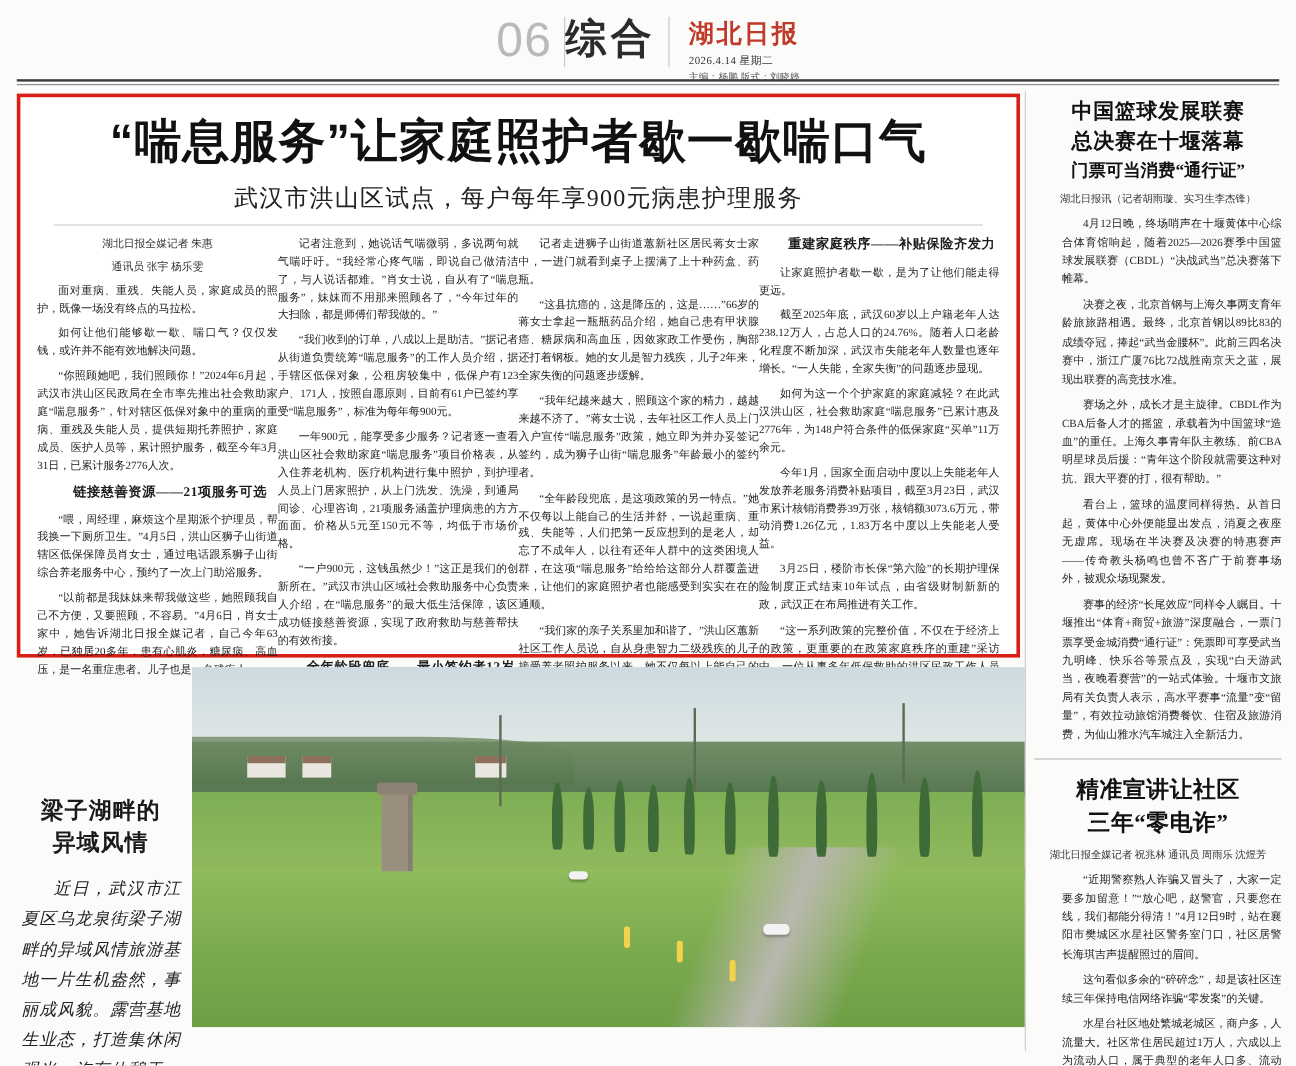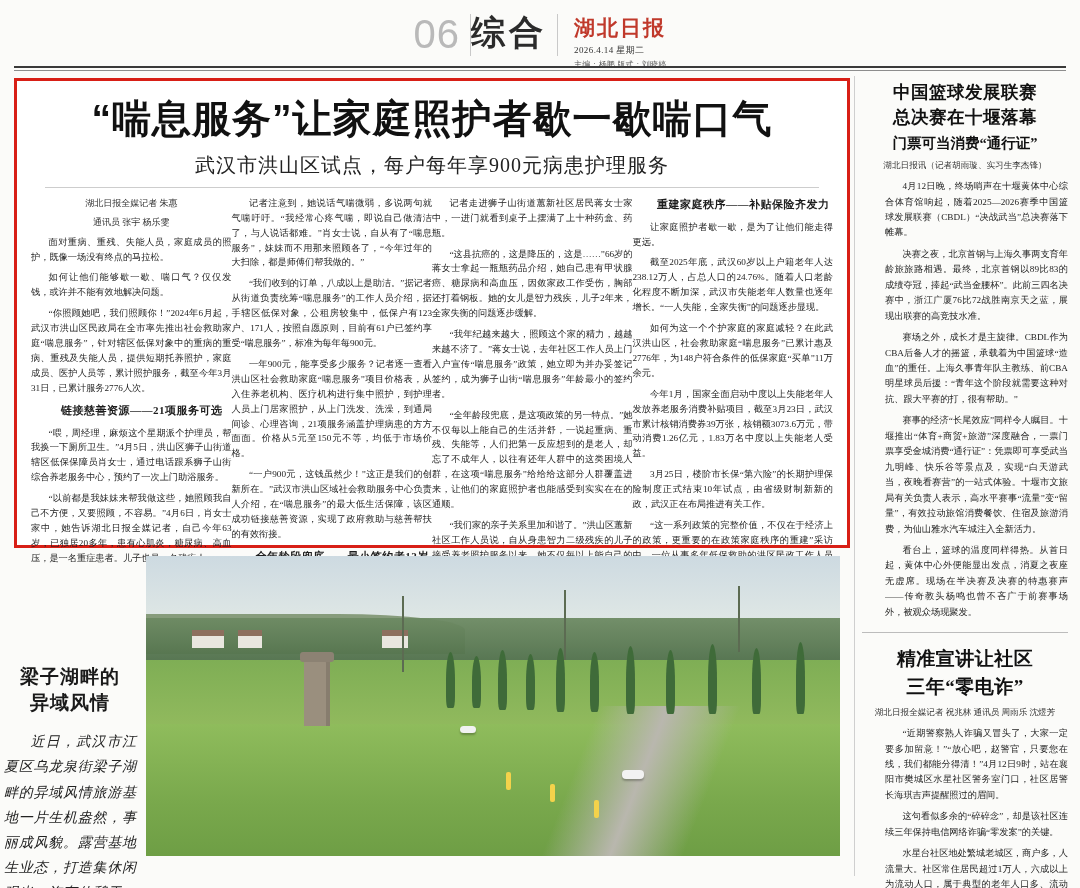--- a/index.html
+++ b/index.html
@@ -145,21 +145,21 @@
     font-weight: 700;
     font-size: 11px;
     margin: 7px 0 6px 0;
     text-indent: 0;
     letter-spacing: 0.5px;
   }
 
   
   .photo-wrap {
     position: absolute;
-    left: 4px; top: 556px;
+    left: 18px; top: 556px;
     width: 836px; height: 320px;
   }
   .photo-caption-col {
     position: absolute;
     left: 0; top: 8px;
     width: 132px;
   }
   .pc-title {
     text-align: center;
     font-size: 19px;
@@ -411,22 +411,22 @@
 
   <div class="rcol">
     <div class="r-headline" style="white-space:pre-line;">中国篮球发展联赛
 总决赛在十堰落幕</div>
     <div class="r-sub">门票可当消费“通行证”</div>
     <div class="r-byline">湖北日报讯（记者胡雨璇、实习生李杰锋）</div>
     <div class="r-body">
       <p>4月12日晚，终场哨声在十堰黄体中心综合体育馆响起，随着2025—2026赛季中国篮球发展联赛（CBDL）“决战武当”总决赛落下帷幕。</p>
       <p>决赛之夜，北京首钢与上海久事两支育年龄旅旅路相遇。最终，北京首钢以89比83的成绩夺冠，捧起“武当金腰杯”。此前三四名决赛中，浙江广厦76比72战胜南京天之蓝，展现出联赛的高竞技水准。</p>
       <p>赛场之外，成长才是主旋律。CBDL作为CBA后备人才的摇篮，承载着为中国篮球“造血”的重任。上海久事青年队主教练、前CBA明星球员后援：“青年这个阶段就需要这种对抗、跟大平赛的打，很有帮助。”</p>
+      <p>看台上，篮球的温度同样得热。从首日起，黄体中心外便能显出发点，消夏之夜座无虚席。现场在半决赛及决赛的特惠赛声——传奇教头杨鸣也曾不吝广于前赛事场外，被观众场现聚发。</p>
       <p>赛事的经济“长尾效应”同样令人瞩目。十堰推出“体育+商贸+旅游”深度融合，一票门票享受金城消费“通行证”：凭票即可享受武当九明峰、快乐谷等景点及，实现“白天游武当，夜晚看赛营”的一站式体验。十堰市文旅局有关负责人表示，高水平赛事“流量”变“留量”，有效拉动旅馆消费餐饮、住宿及旅游消费，为仙山雅水汽车城注入全新活力。</p>
-      <p>看台上，篮球的温度同样得热。从首日起，黄体中心外便能显出发点，消夏之夜座无虚席。现场在半决赛及决赛的特惠赛声——传奇教头杨鸣也曾不吝广于前赛事场外，被观众场现聚发。</p>
     </div>
 
     <div class="r-divider"></div>
 
     <div class="r-headline2" style="white-space:pre-line;">精准宣讲让社区
 三年“零电诈”</div>
     <div class="r-byline">湖北日报全媒记者  祝兆林  通讯员  周雨乐  沈煜芳</div>
     <div class="r-body">
       <p>“近期警察熟人诈骗又冒头了，大家一定要多加留意！”“放心吧，赵警官，只要您在线，我们都能分得清！”4月12日9时，站在襄阳市樊城区水星社区警务室门口，社区居警长海琪吉声提醒照过的眉间。</p>
       <p>这句看似多余的“碎碎念”，却是该社区连续三年保持电信网络诈骗“零发案”的关键。</p>

